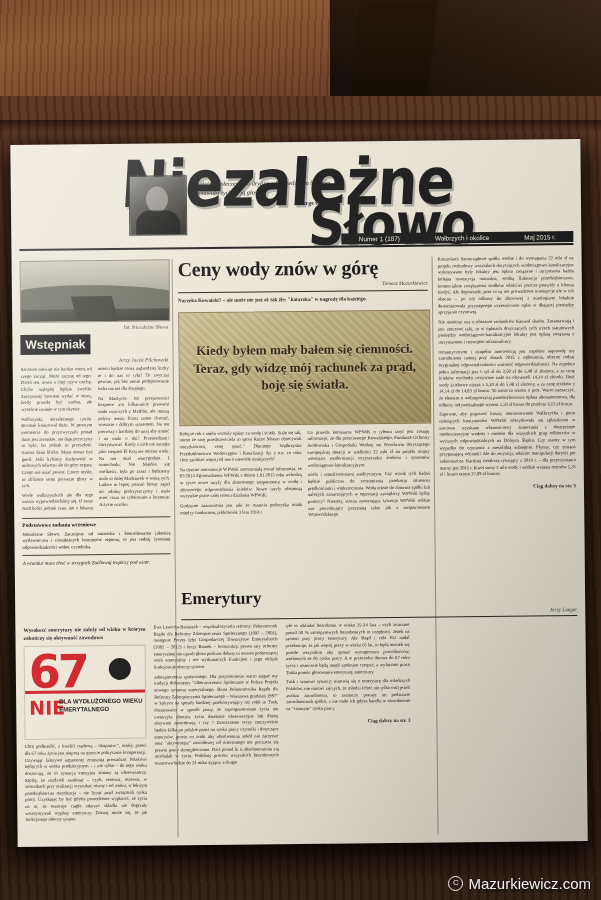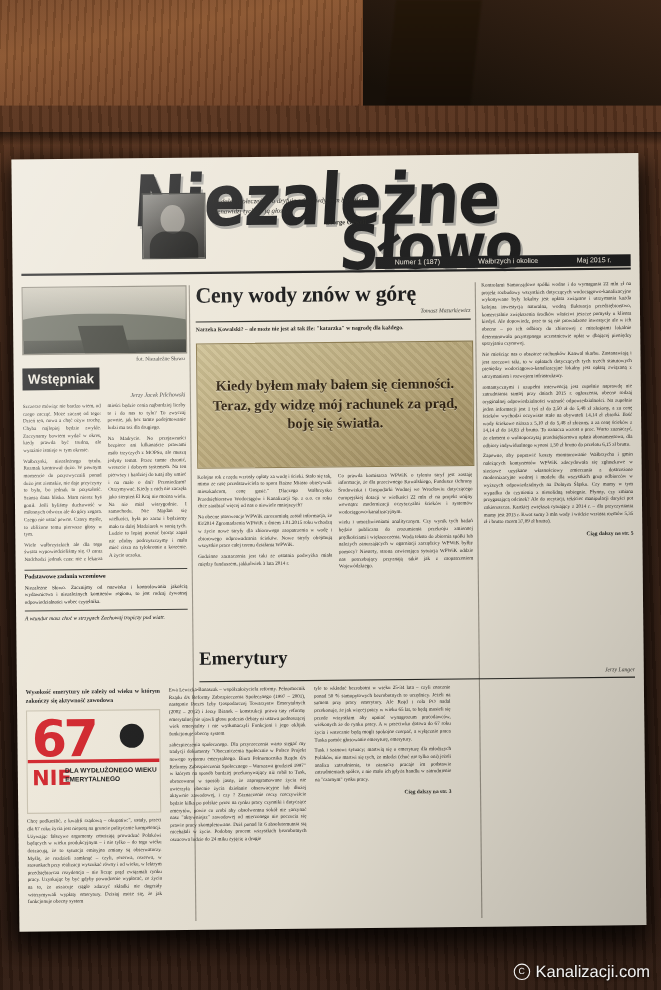--- a/index.html
+++ b/index.html
@@ -331,15 +331,15 @@
             </div>
           </div>
         </div>
 
       </div>
     </div>
   </div>
 
   <div class="watermark">
     <span class="wm-c">C</span>
-    <span>Kanalizacji.com</span>
+    <span>Mazurkiewicz.com</span>
   </div>
 </div>
 
 </body></html>

